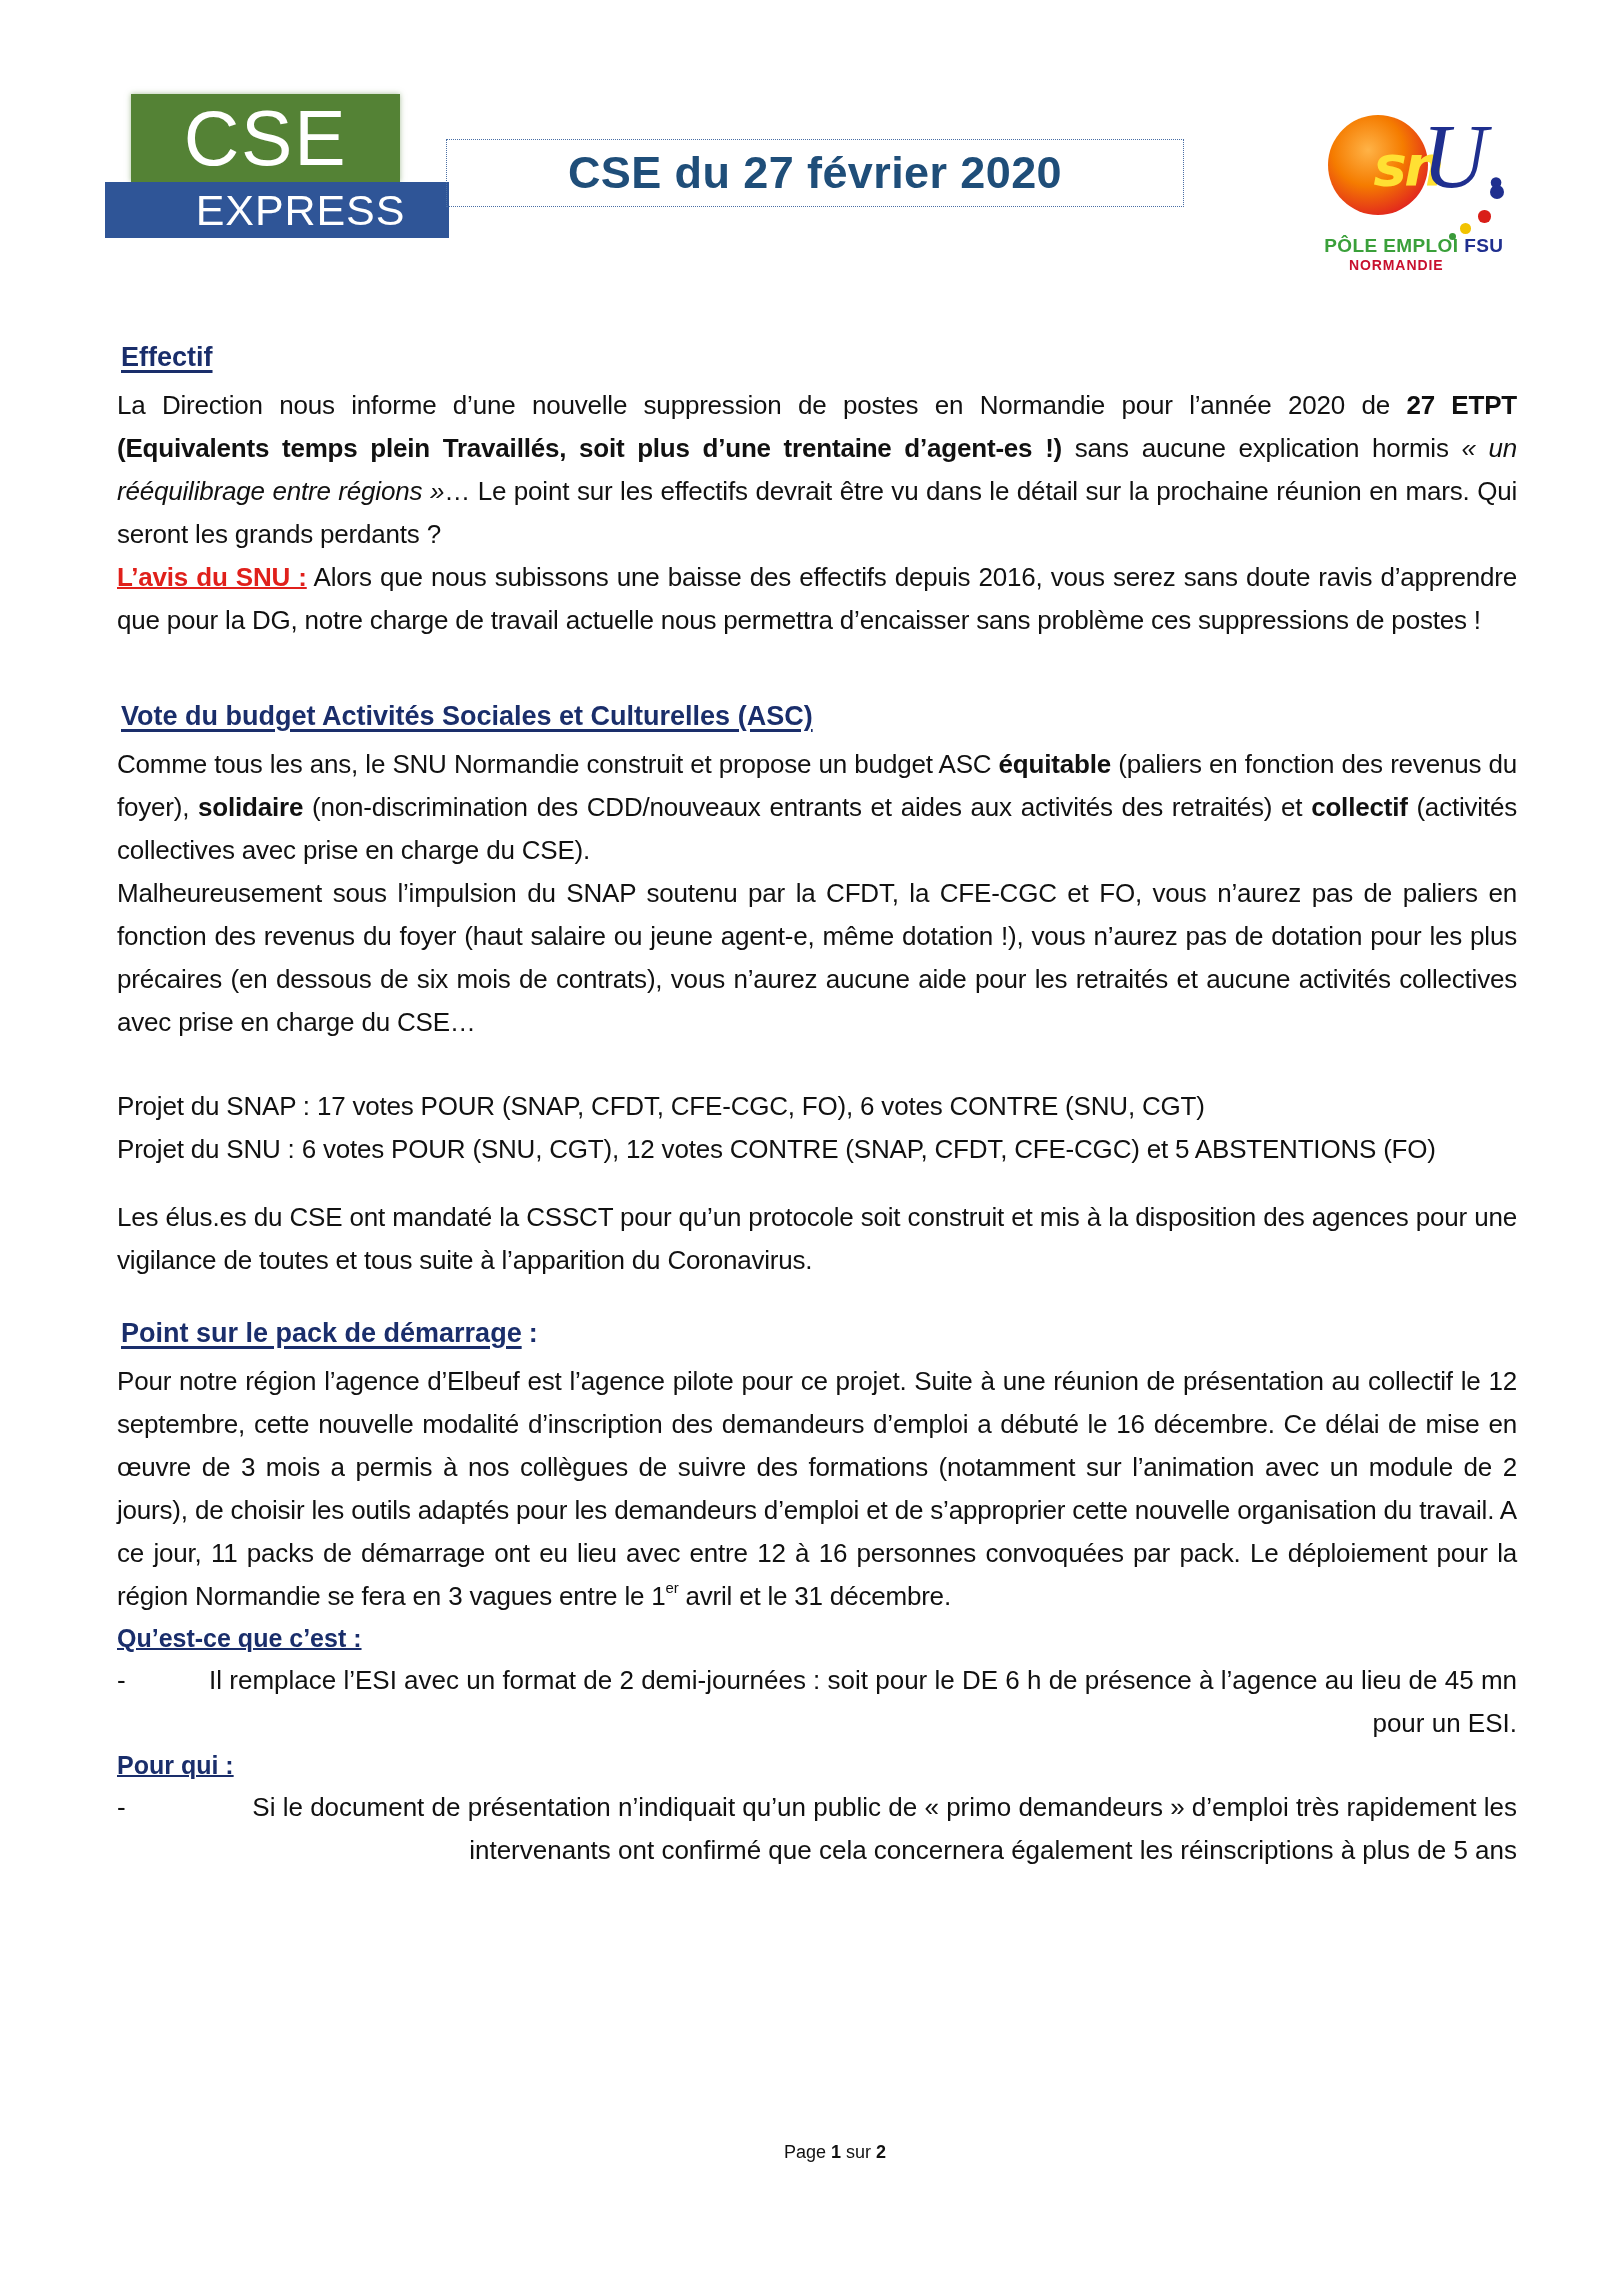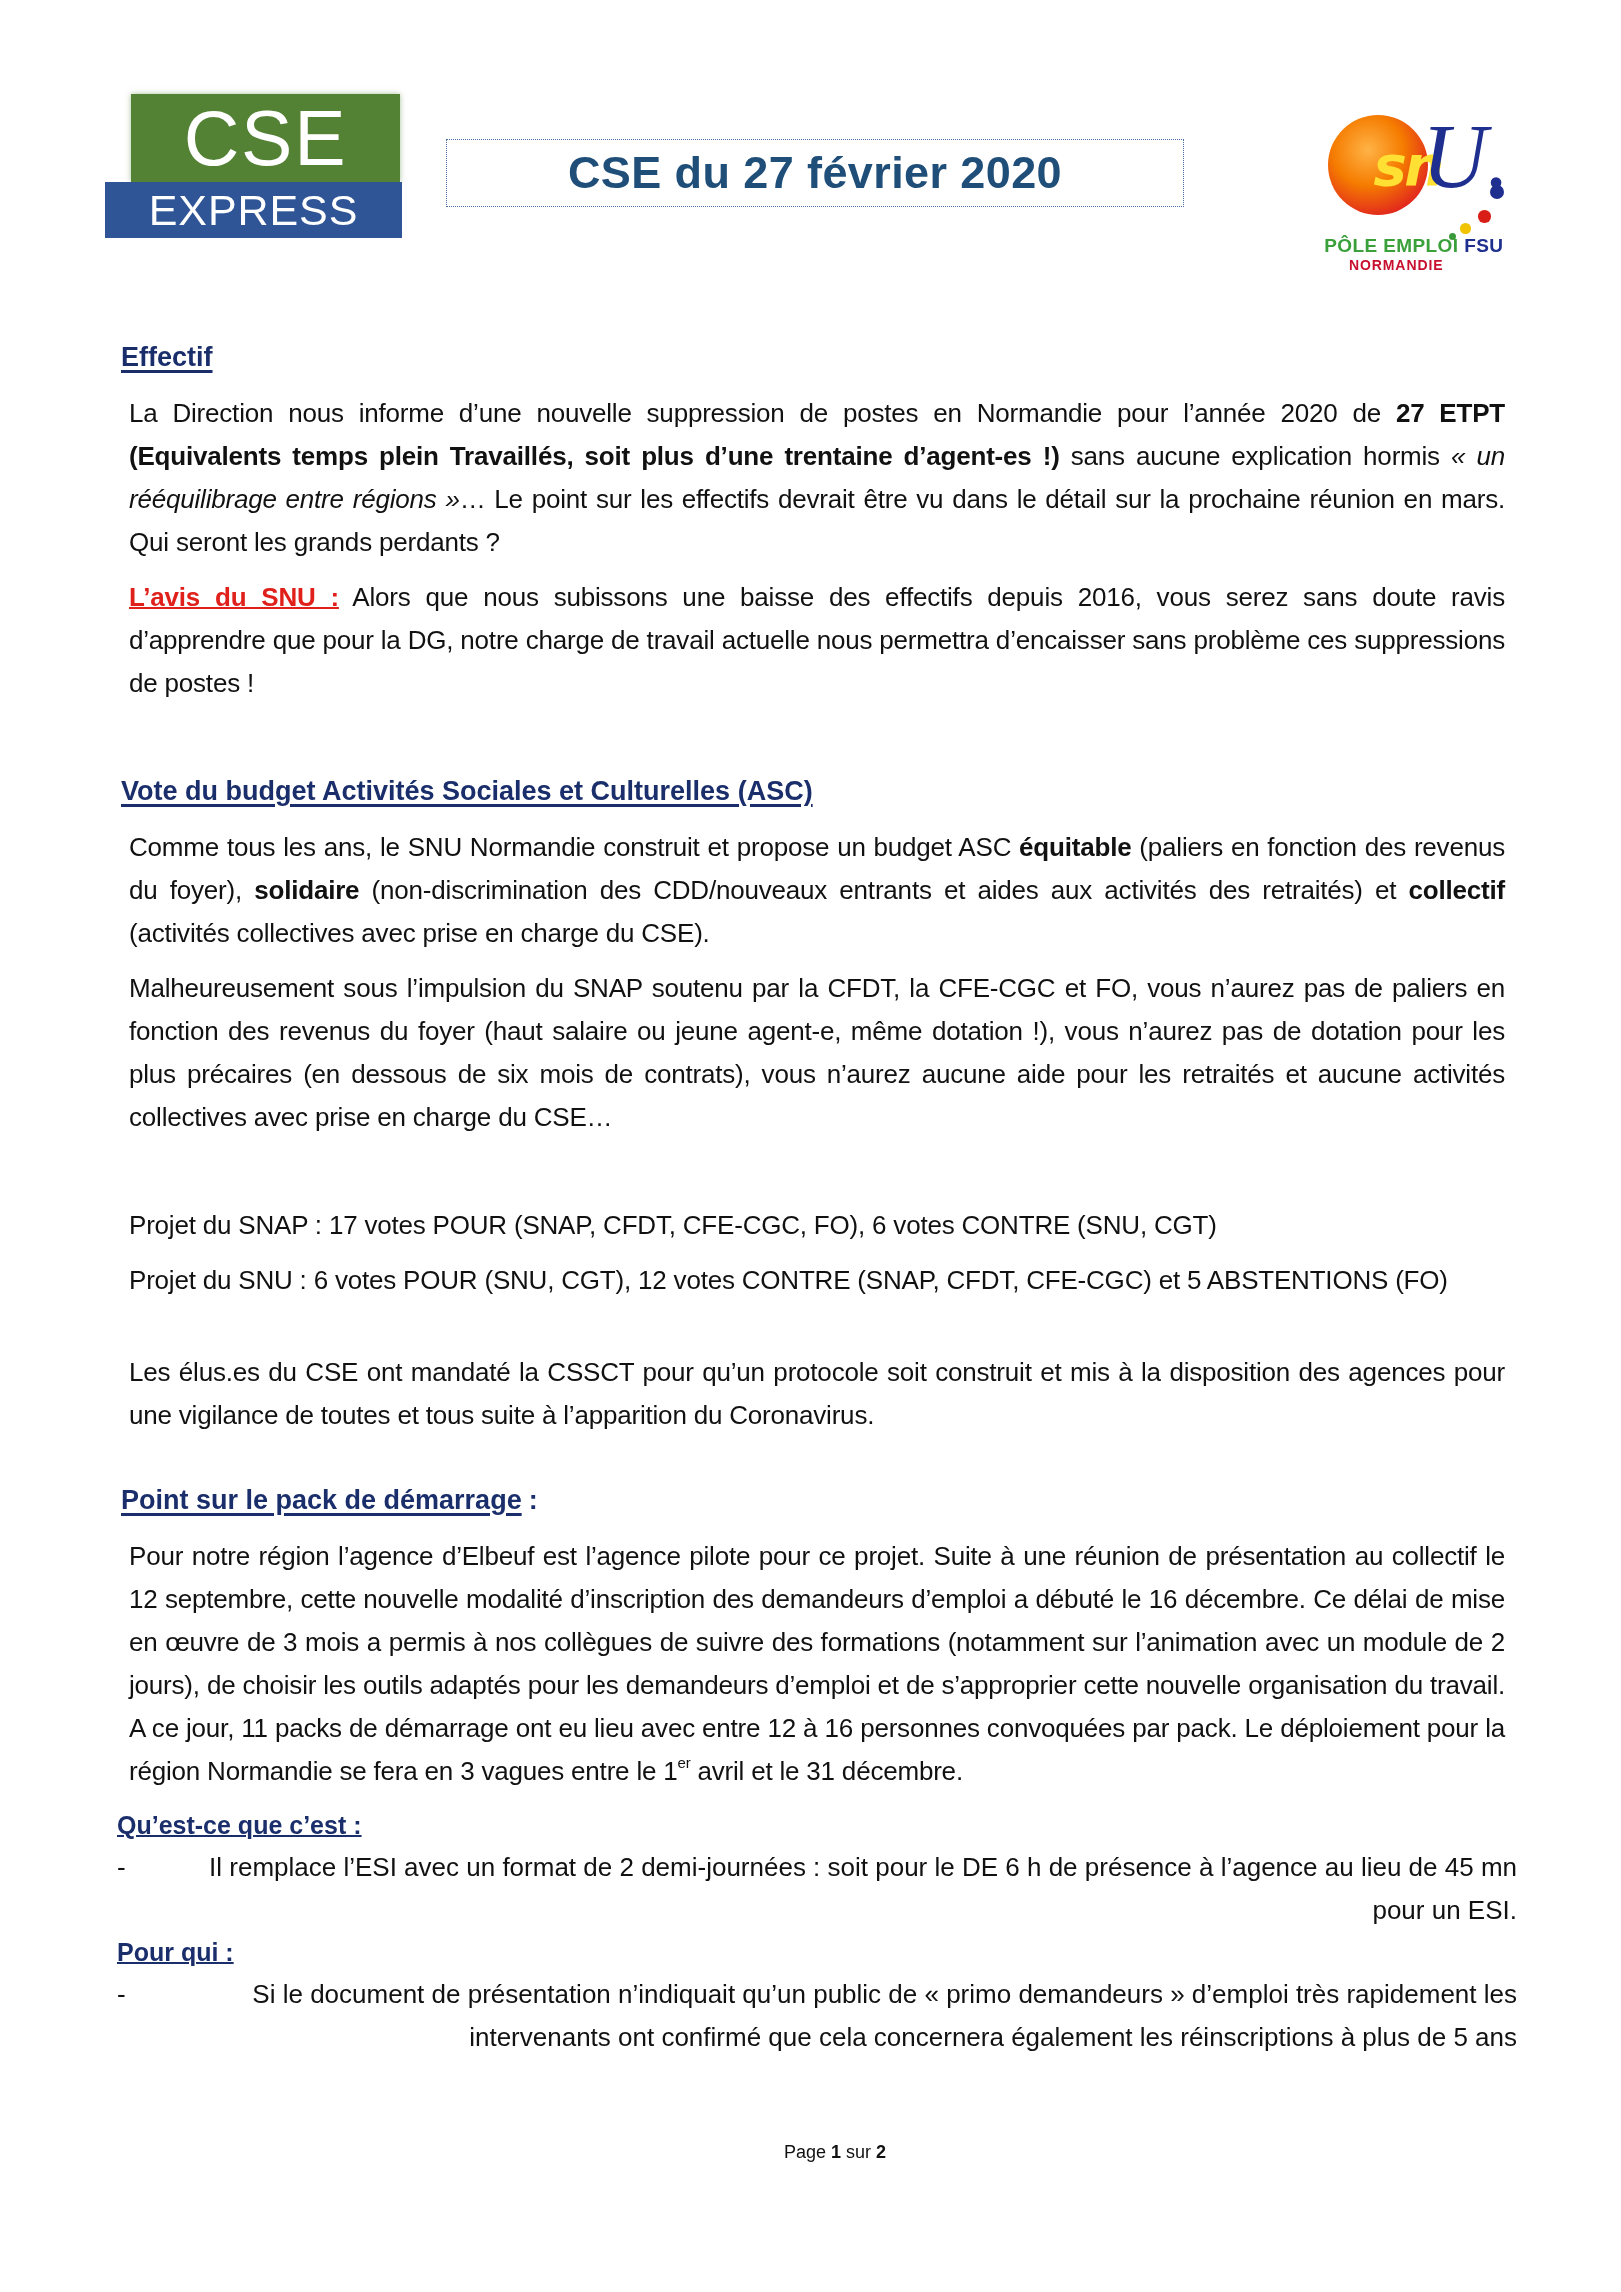--- a/index.html
+++ b/index.html
@@ -10,21 +10,21 @@
   }
   
   .logo-cse { position: absolute; left: 105px; top: 94px; width: 297px; }
   .logo-cse .top {
     margin-left: 26px; width: 269px; height: 88px; background: #548235;
     color: #ffffff; font-size: 77px; line-height: 88px; text-align: center;
     letter-spacing: 1.8px; box-shadow: 0 0 5.4px rgba(84,130,53,0.5);
   }
   .logo-cse .bottom {
     width: 297px; height: 56px; background: #2f5597; color: #ffffff;
-    font-size: 43px; line-height: 56px; text-align: center; letter-spacing: 0.9px;
+    font-size: 43px; line-height: 56px; text-align: center; letter-spacing: 0.9px; padding-left: 47px;
   }
   .title-box {
     position: absolute; left: 446px; top: 139px; width: 738px; height: 68px;
     border: 1.3px dotted #4a6fa5; box-sizing: border-box;
     display: flex; align-items: center; justify-content: center;
   }
   .title-box span {
     font-size: 45px; font-weight: bold; color: #1f4e79; letter-spacing: 0.4px;
   }
   .logo-snu { position: absolute; left: 1317px; top: 99px; width: 215px; height: 179px; }
@@ -56,21 +56,21 @@
   }
   
   .content { position: absolute; left: 117px; top: 331px; width: 1400px; }
   h2 {
     margin: 4px; font-size: 27px; font-weight: bold; color: #1a2e6b;
     text-decoration: underline; text-decoration-thickness: 2.7px; text-underline-offset: 3.6px;
     line-height: 45px;
   }
   h2 .suffix { text-decoration: none; display: inline-block; margin-left: 7.2px; }
   p {
-    margin: 12px; font-size: 26px; line-height: 43px; text-align: justify; letter-spacing: -0.2px;
+    margin: 0; font-size: 26px; line-height: 43px; text-align: justify; letter-spacing: -0.2px;
   }
   .red-label { color: #e0201b; font-weight: bold; text-decoration: underline; text-decoration-thickness: 1.8px; }
   .sub-h {
     font-size: 25px; font-weight: bold; color: #1a2e6b; text-decoration: underline;
     text-decoration-thickness: 1.8px; line-height: 41px; margin: 0;
   }
   .bullet { display: flex; font-size: 26px; line-height: 43px; }
   .bullet .dash { width: 49px; flex: none; }
   .bullet .txt { flex: 1; text-align: right; }
   sup { font-size: 15px; line-height: 0; vertical-align: 12.5px; }

